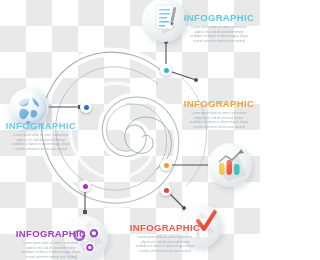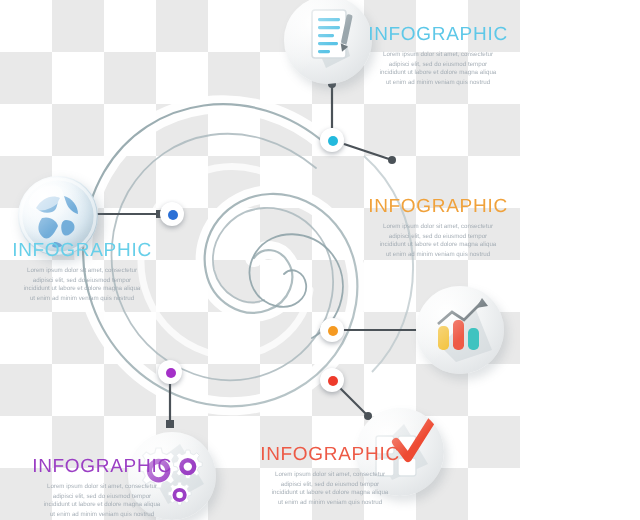--- a/index.html
+++ b/index.html
@@ -27,21 +27,21 @@
   #spiral-layer, .connector-layer {
     position: absolute;
     left: 0; top: 0;
     width: 260px; height: 260px;
   }
 
   
   .txt-block { position: absolute; }
   .txt-head {
     font-size: 9.5px;
-    font-weight: normal;
+    font-weight: bold;
     letter-spacing: 0.35px;
     line-height: 11px;
     margin: 0 0 2px 0;
     white-space: nowrap;
   }
   .txt-body {
     font-size: 3.1px;
     line-height: 4.6px;
     color: #9aa4ad;
     margin: 0;

